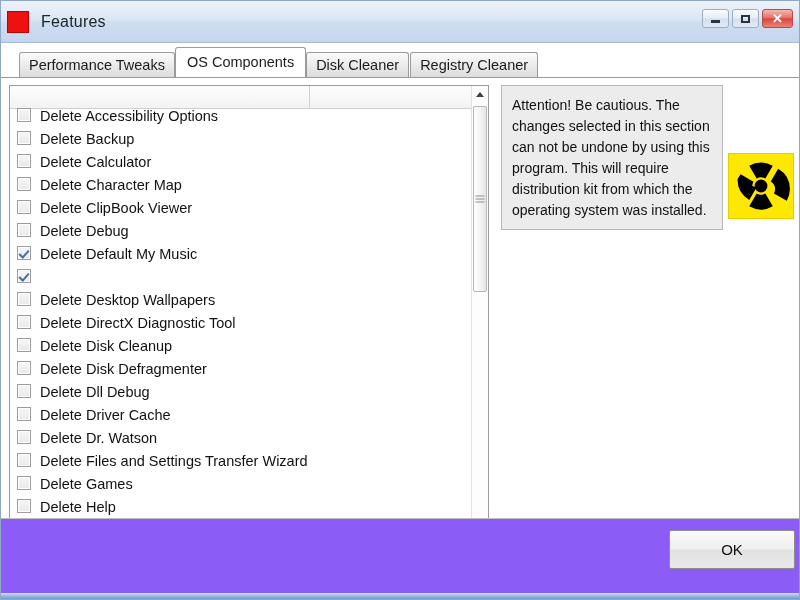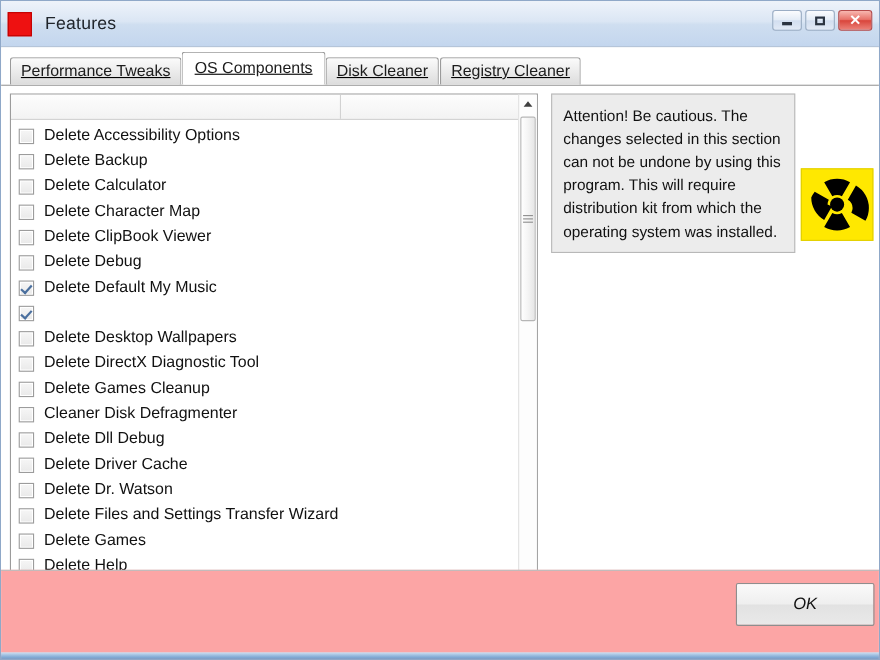--- a/index.html
+++ b/index.html
@@ -107,27 +107,26 @@
   
   #window-body {
     flex: 1 1 auto;
     position: relative;
     background: #ffffff;
   }
 
   
   #tab-strip {
     position: absolute;
-    left: 8px;
+    left: 18px;
     top: 4px;
     height: 30px;
     display: flex;
     align-items: flex-end;
     z-index: 5;
-    text-decoration: underline;
   }
   .tab {
     height: 25px;
     line-height: 25px;
     padding: 0 9px;
     font-size: 14.5px;
     color: #1c1c1c;
     background: linear-gradient(to bottom, #fbfbfb 0%, #eaeaea 55%, #dcdcdc 100%);
     border: 1px solid #9a9a9a;
     border-bottom: none;
@@ -192,21 +191,21 @@
     position: absolute;
     left: 0;
     top: 22px;
     right: 17px;
     bottom: 0;
     overflow: hidden;
   }
   .list-row {
     height: 23px;
     display: flex;
-    align-items: flex-end;
+    align-items: flex-start;
     padding-left: 7px;
     box-sizing: border-box;
   }
   .cb {
     width: 14px;
     height: 14px;
     flex: 0 0 14px;
     border: 1px solid #9c9c9c;
     background: linear-gradient(to bottom, #f6f6f6 0%, #e9e9e9 100%);
     box-shadow: inset 0 0 0 1px #ffffff;
@@ -313,23 +312,22 @@
   }
   #hazard-icon svg { display: block; }
 
   
   #footer-bar {
     position: absolute;
     left: 0;
     right: 0;
     bottom: 0;
     height: 80px;
-    background: #fca5a5;
+    background: #8b5cf6;
     border-top: 1px solid #bdbdbd;
-    font-style: italic;
   }
   #ok-button {
     position: absolute;
     left: 668px;
     top: 11px;
     width: 126px;
     height: 39px;
     border: 1px solid #8e8e8e;
     border-radius: 2px;
     background: linear-gradient(to bottom, #fafafa 0%, #efefef 48%, #e2e2e2 52%, #e9e9e9 100%);
@@ -426,25 +424,25 @@
             <div class="list-row">
               <span class="cb"></span>
               <span class="row-label">Delete Desktop Wallpapers</span>
             </div>
             <div class="list-row">
               <span class="cb"></span>
               <span class="row-label">Delete DirectX Diagnostic Tool</span>
             </div>
             <div class="list-row">
               <span class="cb"></span>
-              <span class="row-label">Delete Games Cleanup</span>
-            </div>
-            <div class="list-row">
-              <span class="cb"></span>
-              <span class="row-label">Cleaner Disk Defragmenter</span>
+              <span class="row-label">Delete Disk Cleanup</span>
+            </div>
+            <div class="list-row">
+              <span class="cb"></span>
+              <span class="row-label">Delete Disk Defragmenter</span>
             </div>
             <div class="list-row">
               <span class="cb"></span>
               <span class="row-label">Delete Dll Debug</span>
             </div>
             <div class="list-row">
               <span class="cb"></span>
               <span class="row-label">Delete Driver Cache</span>
             </div>
             <div class="list-row">

